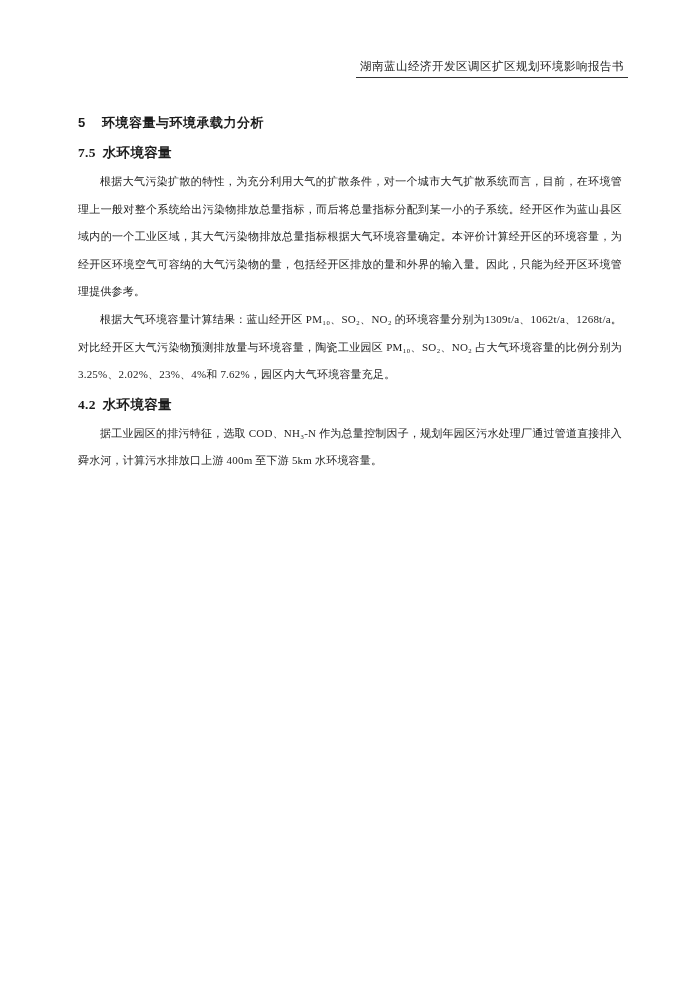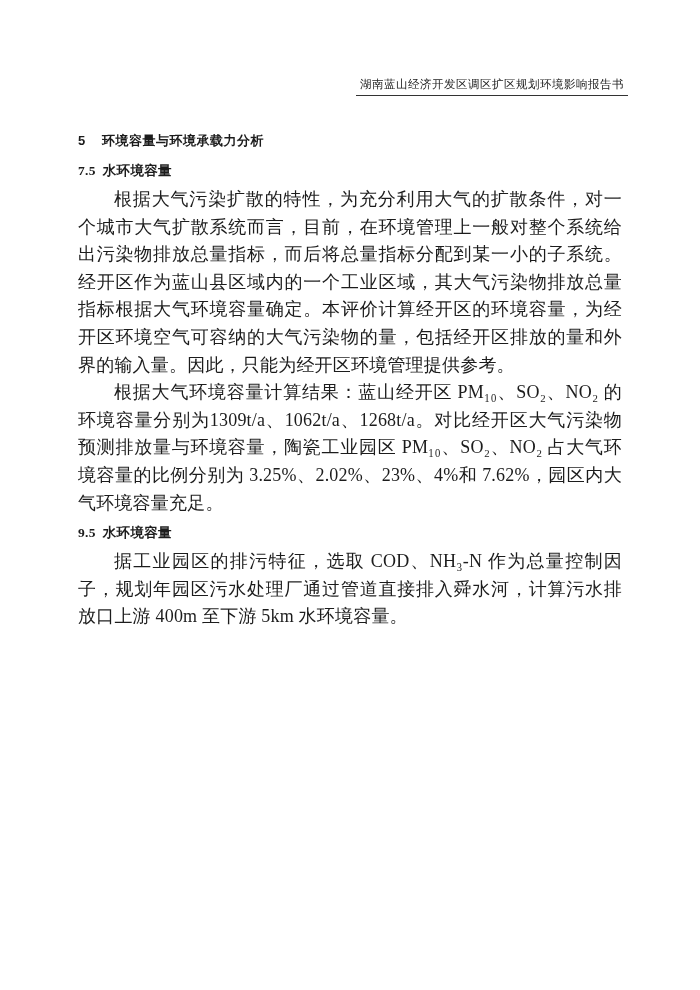--- a/index.html
+++ b/index.html
@@ -8,21 +8,20 @@
     background: #ffffff;
   }
   .page {
     position: relative;
     width: 700px;
     height: 742px;
     background: #ffffff;
     font-family: "Liberation Serif", "DejaVu Serif", serif;
     color: #1c1c1c;
     overflow: hidden;
-    margin-top: 18px;
   }
   
   .page-header {
     position: absolute;
     top: 56px;
     left: 0;
     right: 72px;
     text-align: right;
   }
   .header-title {
@@ -59,21 +58,21 @@
     line-height: 20px;
     margin: 6px 0 5px 0;
     letter-spacing: 0.3px;
   }
   .section-heading .h-num {
     display: inline-block;
     margin-right: 7px;
     font-family: "Liberation Serif", "DejaVu Serif", serif;
   }
   .body-para {
-    font-size: 18px;
+    font-size: 11px;
     line-height: 27.6px;
     text-align: justify;
     text-indent: 2em;
     margin: 0;
     letter-spacing: 0.2px;
   }
   .section-block { margin-bottom: 2px; }
   
   .page-footer {
     position: absolute;
@@ -105,21 +104,21 @@
     <div class="section-block">
       <div class="section-heading">
         <span class="h-num">7.5</span><span>水环境容量</span>
       </div>
       <p class="body-para">根据大气污染扩散的特性，为充分利用大气的扩散条件，对一个城市大气扩散系统而言，目前，在环境管理上一般对整个系统给出污染物排放总量指标，而后将总量指标分配到某一小的子系统。经开区作为蓝山县区域内的一个工业区域，其大气污染物排放总量指标根据大气环境容量确定。本评价计算经开区的环境容量，为经开区环境空气可容纳的大气污染物的量，包括经开区排放的量和外界的输入量。因此，只能为经开区环境管理提供参考。</p>
       <p class="body-para">根据大气环境容量计算结果：蓝山经开区 PM₁₀、SO₂、NO₂ 的环境容量分别为1309t/a、1062t/a、1268t/a。对比经开区大气污染物预测排放量与环境容量，陶瓷工业园区 PM₁₀、SO₂、NO₂ 占大气环境容量的比例分别为 3.25%、2.02%、23%、4%和 7.62%，园区内大气环境容量充足。</p>
     </div>
 
     <div class="section-block">
       <div class="section-heading">
-        <span class="h-num">9.5</span><span>水环境容量</span>
+        <span class="h-num">4.2</span><span>水环境容量</span>
       </div>
       <p class="body-para">据工业园区的排污特征，选取 COD、NH₃-N 作为总量控制因子，规划年园区污水处理厂通过管道直接排入舜水河，计算污水排放口上游 400m 至下游 5km 水环境容量。</p>
     </div>
 
   </div>
 
   <div class="page-footer">
     <span class="page-number">41</span>
   </div>
 

